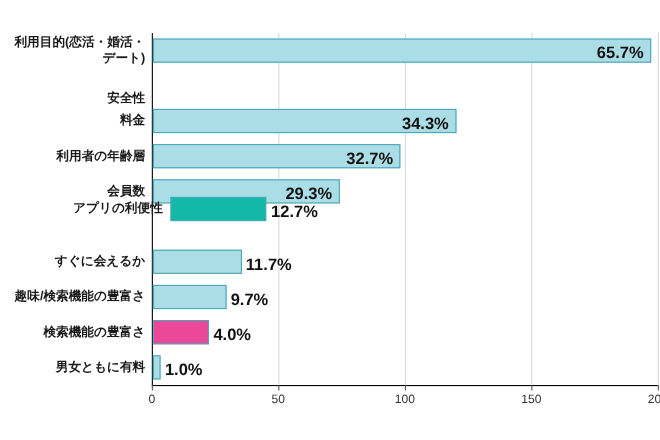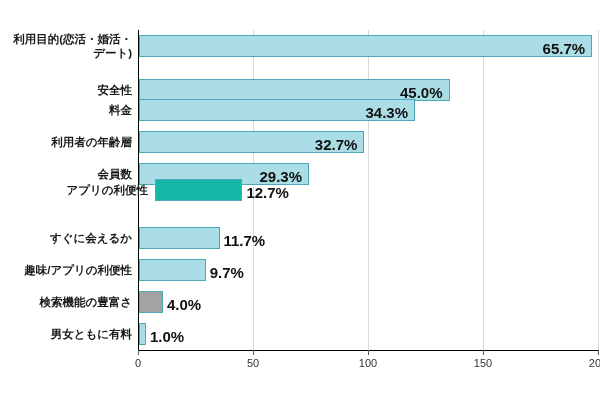--- a/index.html
+++ b/index.html
@@ -150,23 +150,20 @@
       <div id="bars">
           <div class="row" style="top: 0px; height: 32px;">
             <div class="cat-label" style="height: 32px;">利用目的(恋活・婚活・
 デート)</div>
             <div class="bar" style="width: 453.1px; top: 5px; background: rgb(170, 221, 229); border-color: rgb(75, 166, 183);">
               <div class="bar-value inside">65.7%</div>
             </div>
           </div>
           <div class="row" style="top: 44px; height: 32px;">
             <div class="cat-label" style="height: 32px;">安全性</div>
-            <div class="bar" style="width: 310.5px; top: 5px; background: rgb(170, 221, 229); border-color: rgb(75, 166, 183);">
-              <div class="bar-value inside">45.0%</div>
-            </div>
           </div>
           <div class="row" style="top: 64px; height: 32px;">
             <div class="cat-label" style="height: 32px;">料金</div>
             <div class="bar" style="width: 276px; top: 5px; background: rgb(170, 221, 229); border-color: rgb(75, 166, 183);">
               <div class="bar-value inside">34.3%</div>
             </div>
           </div>
           <div class="row" style="top: 96px; height: 32px;">
             <div class="cat-label" style="height: 32px;">利用者の年齢層</div>
             <div class="bar" style="width: 225.4px; top: 5px; background: rgb(170, 221, 229); border-color: rgb(75, 166, 183);">
@@ -185,28 +182,28 @@
               <div class="bar-value outside">12.7%</div>
             </div>
           </div>
           <div class="row" style="top: 192px; height: 32px;">
             <div class="cat-label" style="height: 32px;">すぐに会えるか</div>
             <div class="bar" style="width: 80.5px; top: 5px; background: rgb(170, 221, 229); border-color: rgb(75, 166, 183);">
               <div class="bar-value outside">11.7%</div>
             </div>
           </div>
           <div class="row" style="top: 224px; height: 32px;">
-            <div class="cat-label" style="height: 32px;">趣味/アプリの利便性</div>
+            <div class="cat-label" style="height: 32px;">趣味/検索機能の豊富さ</div>
             <div class="bar" style="width: 66.7px; top: 5px; background: rgb(170, 221, 229); border-color: rgb(75, 166, 183);">
               <div class="bar-value outside">9.7%</div>
             </div>
           </div>
           <div class="row" style="top: 256px; height: 32px;">
             <div class="cat-label" style="height: 32px;">検索機能の豊富さ</div>
-            <div class="bar" style="width: 24px; top: 5px; background: #a3a3a3; border-color: rgb(75, 166, 183);">
+            <div class="bar" style="width: 51px; top: 5px; background: #ec4899; border-color: rgb(75, 166, 183);">
               <div class="bar-value outside">4.0%</div>
             </div>
           </div>
           <div class="row" style="top: 288px; height: 32px;">
             <div class="cat-label" style="height: 32px;">男女ともに有料</div>
             <div class="bar" style="width: 6.9px; top: 5px; background: rgb(170, 221, 229); border-color: rgb(75, 166, 183);">
               <div class="bar-value outside">1.0%</div>
             </div>
           </div>
         </div>

